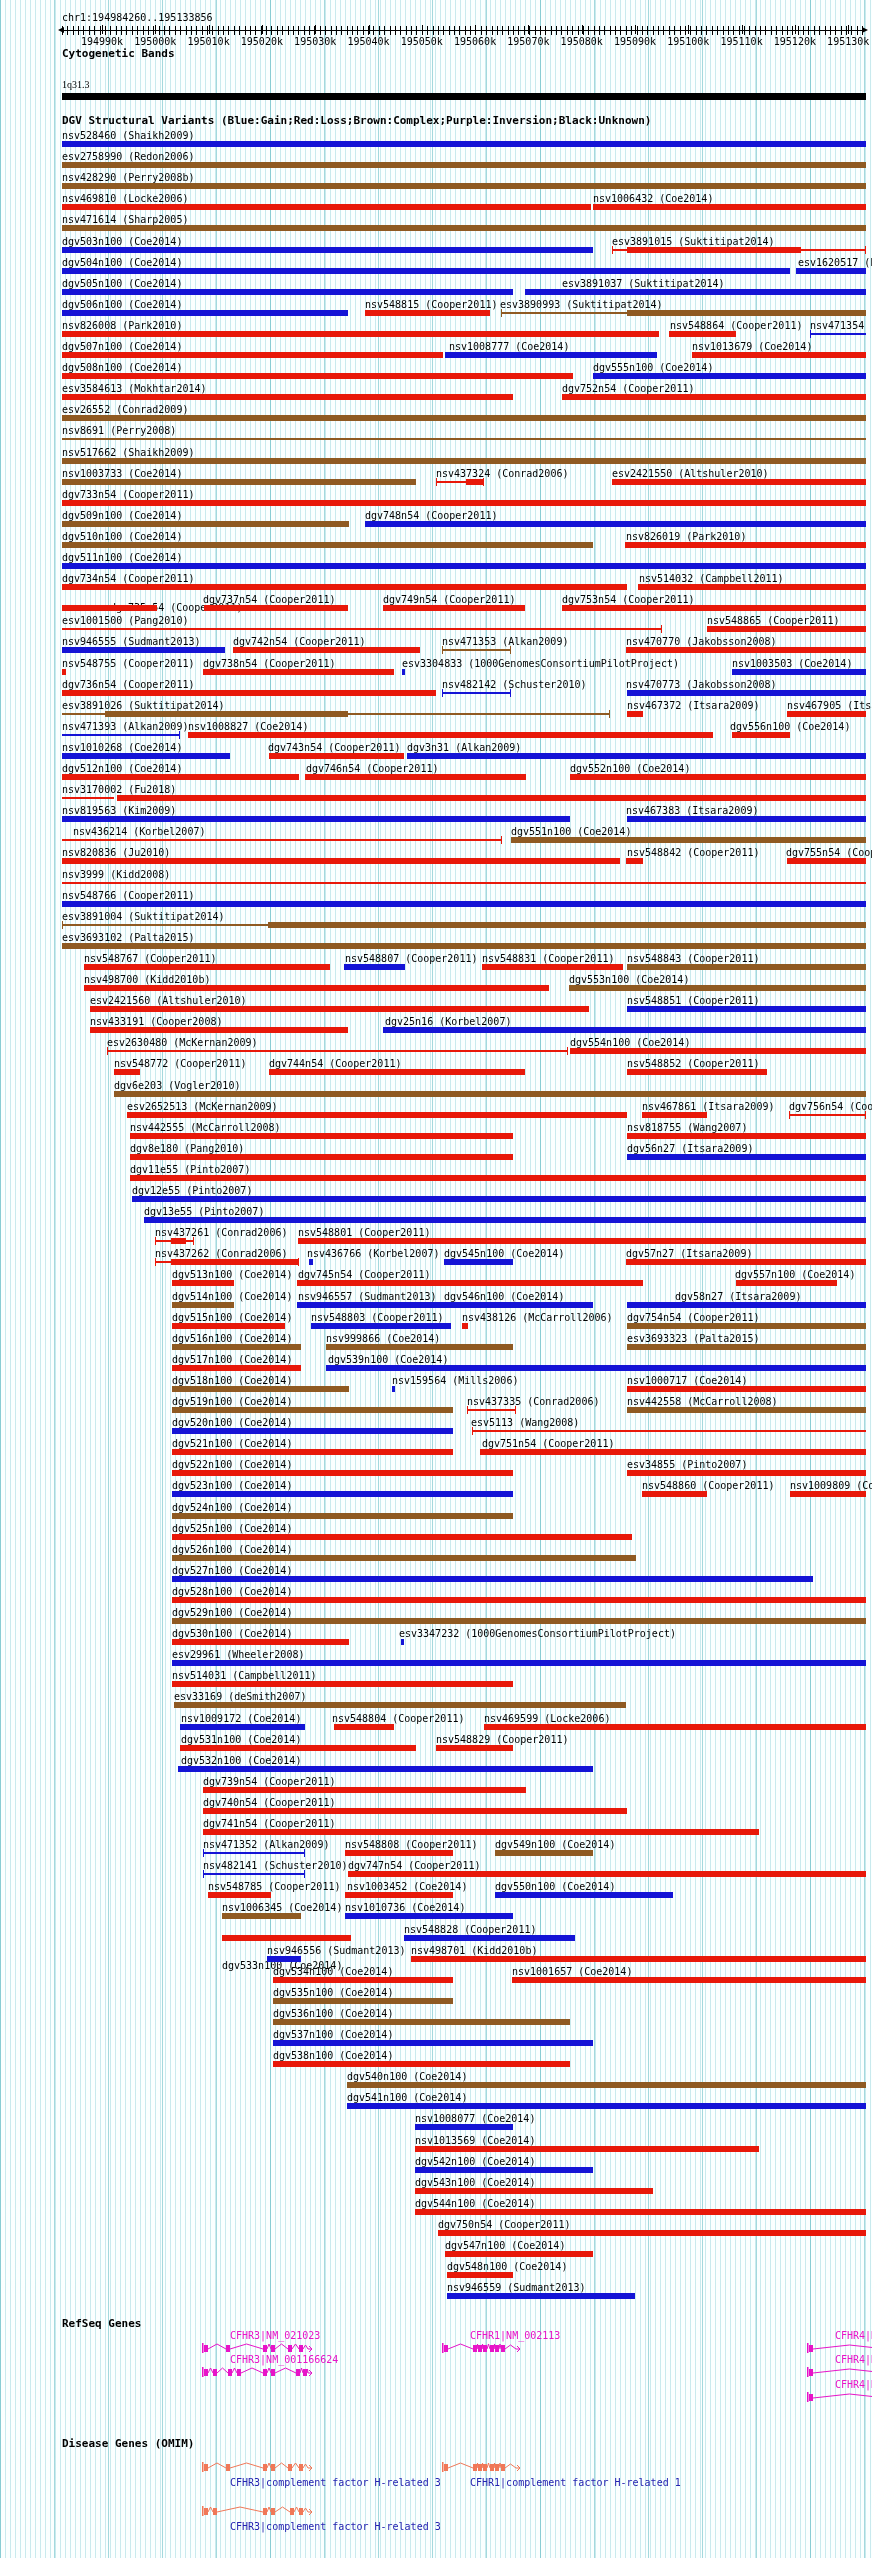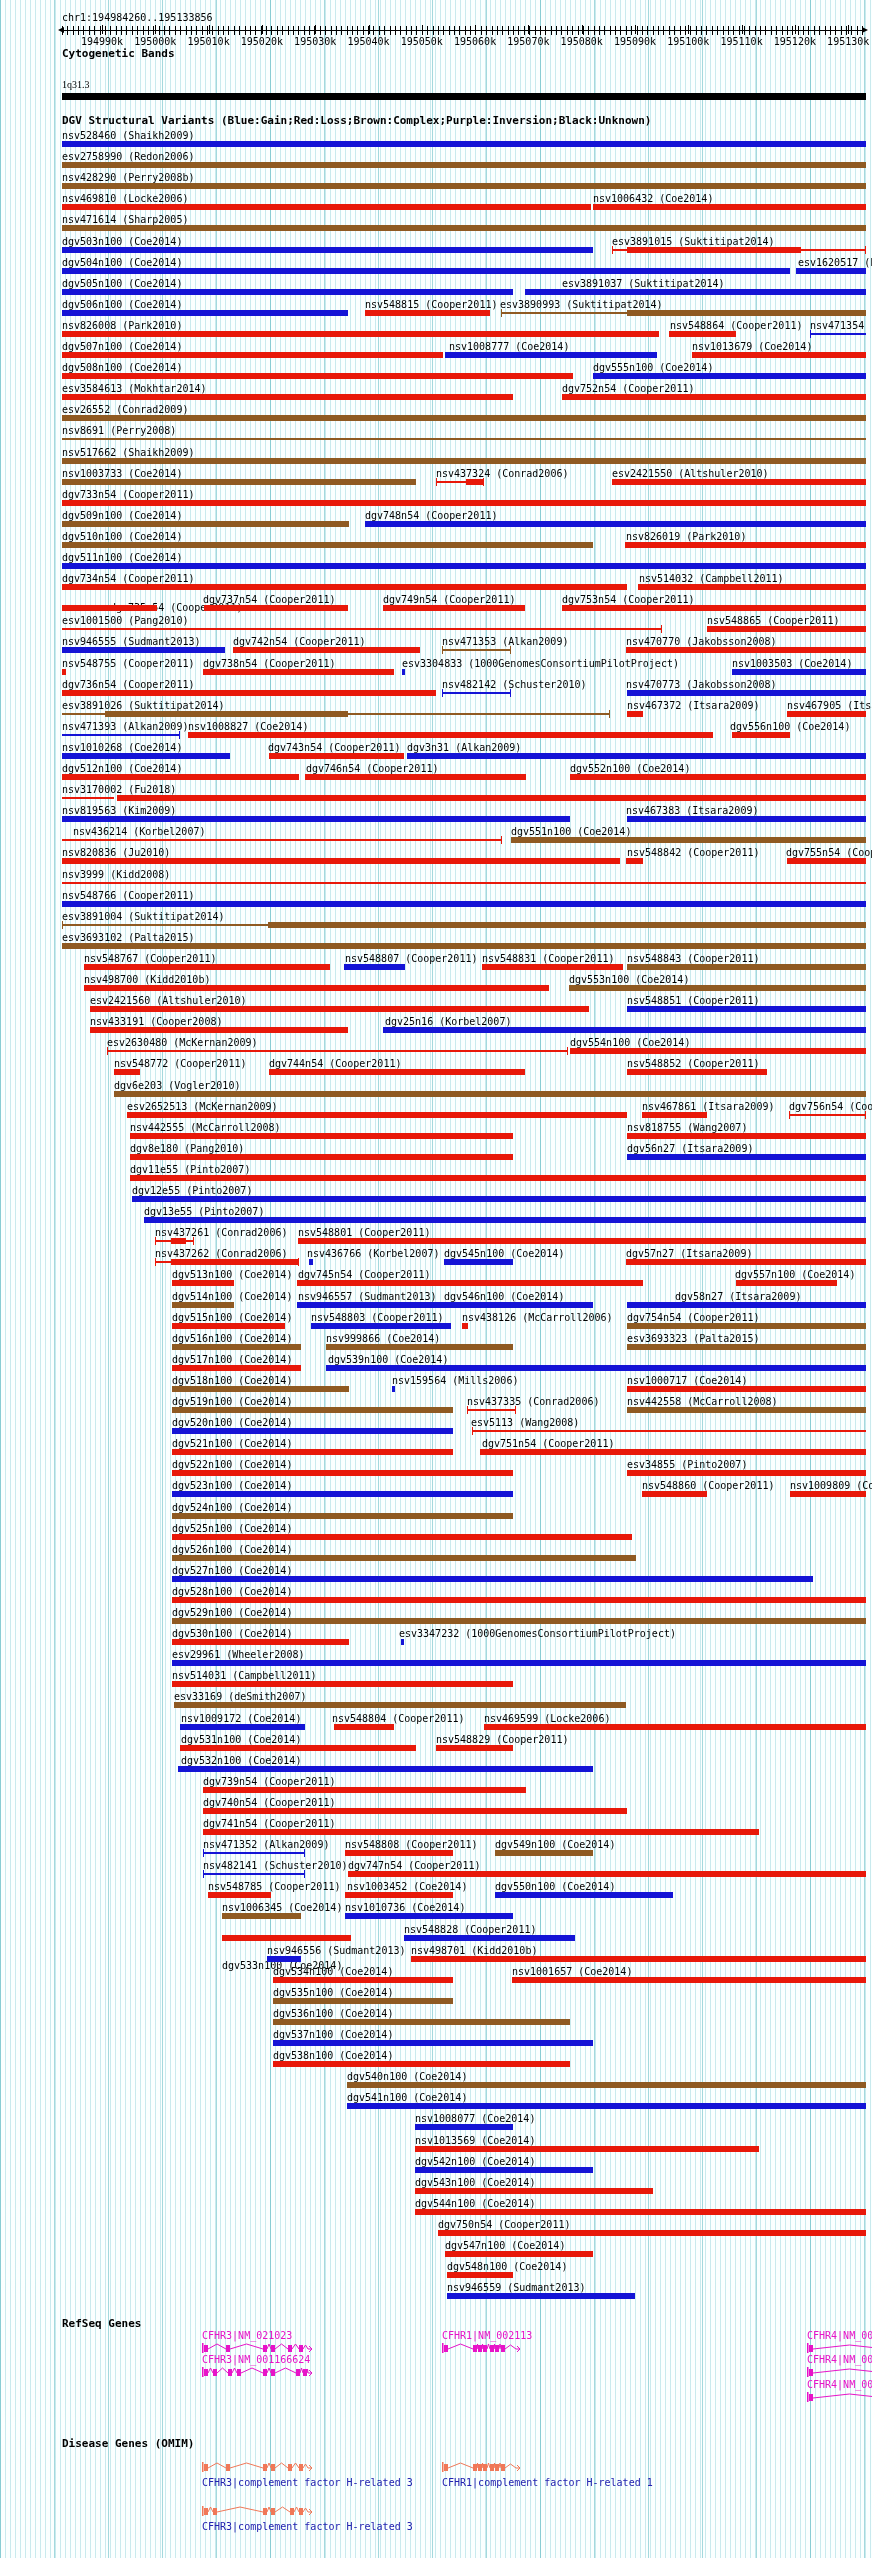--- a/index.html
+++ b/index.html
@@ -14,21 +14,21 @@
   .hdr{position:absolute;font:bold 11px "DejaVu Sans Mono",monospace;color:#000;white-space:nowrap;line-height:12px;}
   .bar{position:absolute;}
   .ruler-line{position:absolute;height:1px;background:#000;}
   .tickstrip{position:absolute;height:9px;
     background:repeating-linear-gradient(90deg,#000 0 1px,transparent 1px 5.37px);}
   .majortick{position:absolute;width:1px;height:9px;background:#000;}
   .ticklabel{position:absolute;font:10px "DejaVu Sans Mono",monospace;color:#000;transform:translateX(-50%);white-space:nowrap;}
   .arrow-l{position:absolute;width:0;height:0;border-top:3px solid transparent;border-bottom:3px solid transparent;border-right:6px solid #000;}
   .arrow-r{position:absolute;width:0;height:0;border-top:3px solid transparent;border-bottom:3px solid transparent;border-left:6px solid #000;}
   .cytoband-bar{position:absolute;background:#000;}
-  .gene-label{position:absolute;font:10px "DejaVu Sans Mono",monospace;white-space:nowrap;line-height:11px;}
+  .gene-label{position:absolute;font:10px "DejaVu Sans Mono",monospace;white-space:nowrap;line-height:11px;padding-left:28px;}
   svg{position:absolute;overflow:visible;}
 </style>
 </head>
 <body>
 
 <div id="canvas">
   <div class="txt" style="left:62px;top:12px;">chr1:194984260..195133856</div>
 
   <div>
     <div class="arrow-l" style="left:58px;top:27px;"></div>

